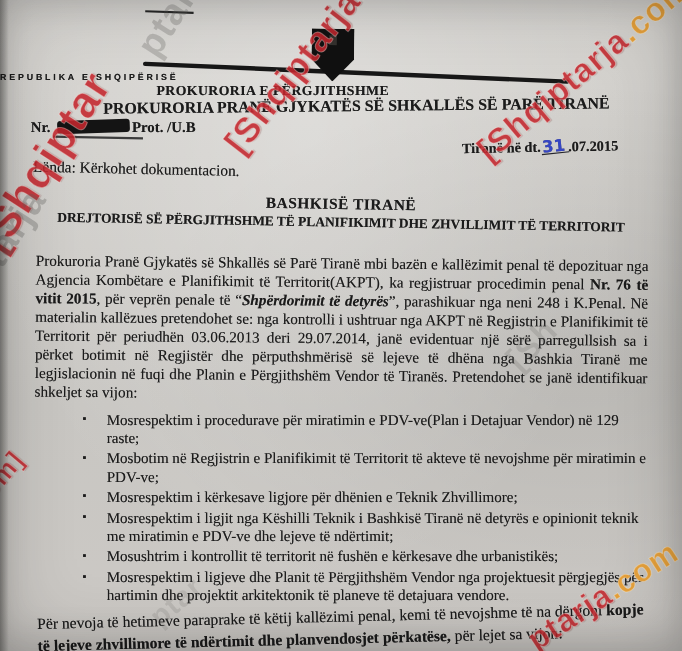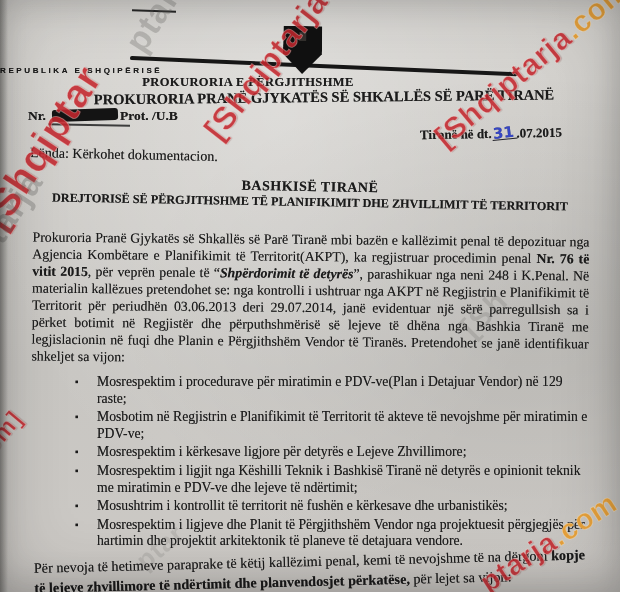--- a/index.html
+++ b/index.html
@@ -90,21 +90,21 @@
       <li>
         <span class="marker">▪</span>
         <span class="b-text">Mosrespektim i procedurave për miratimin e PDV-ve(Plan i Detajuar Vendor) në 129 raste;</span>
       </li>
       <li>
         <span class="marker">▪</span>
         <span class="b-text">Mosbotim në Regjistrin e Planifikimit të Territorit të akteve të nevojshme për miratimin e PDV-ve;</span>
       </li>
       <li>
         <span class="marker">▪</span>
-        <span class="b-text">Mosrespektim i kërkesave ligjore për detyrës e Lejeve Zhvillimore;</span>
+        <span class="b-text">Mosrespektim i kërkesave ligjore për dhënien e Teknik Zhvillimore;</span>
       </li>
       <li>
         <span class="marker">▪</span>
         <span class="b-text">Mosrespektim i ligjit nga Këshilli Teknik i Bashkisë Tiranë në detyrës e opinionit teknik me miratimin e PDV-ve dhe lejeve të ndërtimit;</span>
       </li>
       <li>
         <span class="marker">▪</span>
         <span class="b-text">Mosushtrim i kontrollit të territorit në fushën e kërkesave dhe urbanistikës;</span>
       </li>
       <li>

